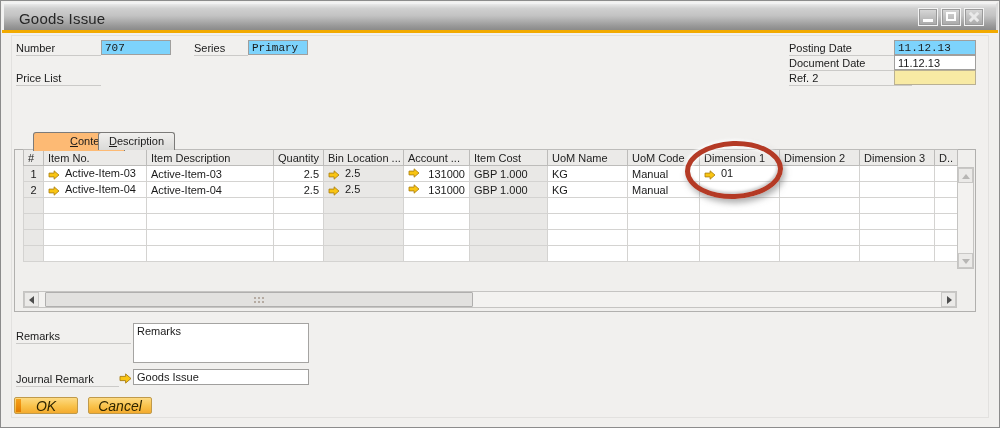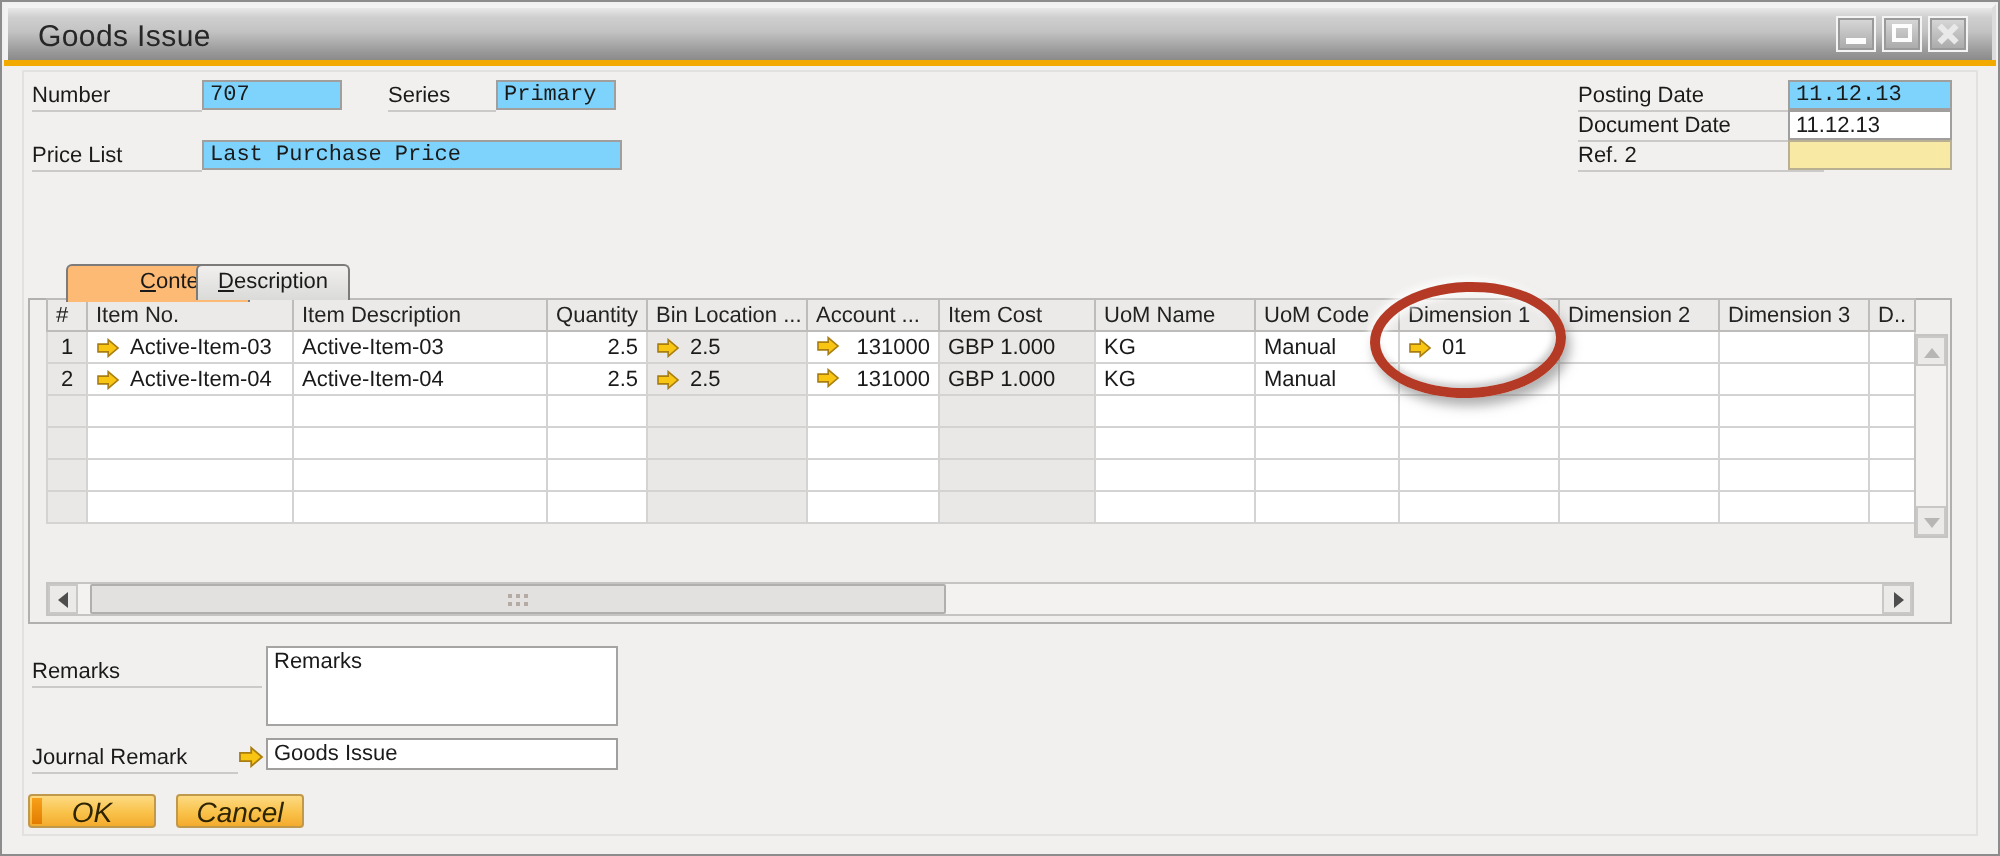--- a/index.html
+++ b/index.html
@@ -125,21 +125,20 @@
     </div>
   </div>
   <div class="goldline"></div>
   <div class="client-edge"></div>
 
   <span class="lbl" style="left:15px;top:41px;width:85px">Number</span>
   <input class="fld gray" style="left: 100px; top: 39px; width: 70px;" readonly="" value="707">
   <span class="lbl" style="left:193px;top:41px;width:54px">Series</span>
   <input class="fld gray" style="left: 247px; top: 39px; width: 60px;" readonly="" value="Primary">
   <span class="lbl" style="left:15px;top:71px;width:85px">Price List</span>
-  <input class="fld gray" style="left: 100px; top: 69px; width: 210px;" readonly="" value="Last Purchase Price">
 
   <span class="lbl" style="left:788px;top:41px;width:105px">Posting Date</span>
   <input class="fld gray" style="left: 893px; top: 39px; width: 82px;" readonly="" value="11.12.13">
   <span class="lbl" style="left:788px;top:56px;width:127px">Document Date</span>
   <input class="fld" style="left: 893px; top: 54px; width: 82px;" value="11.12.13">
   <span class="lbl" style="left:788px;top:71px;width:123px">Ref. 2</span>
   <input class="fld yellow" style="left: 893px; top: 69px; width: 82px;" value="">
 
   <div class="tab active" style="left:32px">
       <span>Contents</span>

